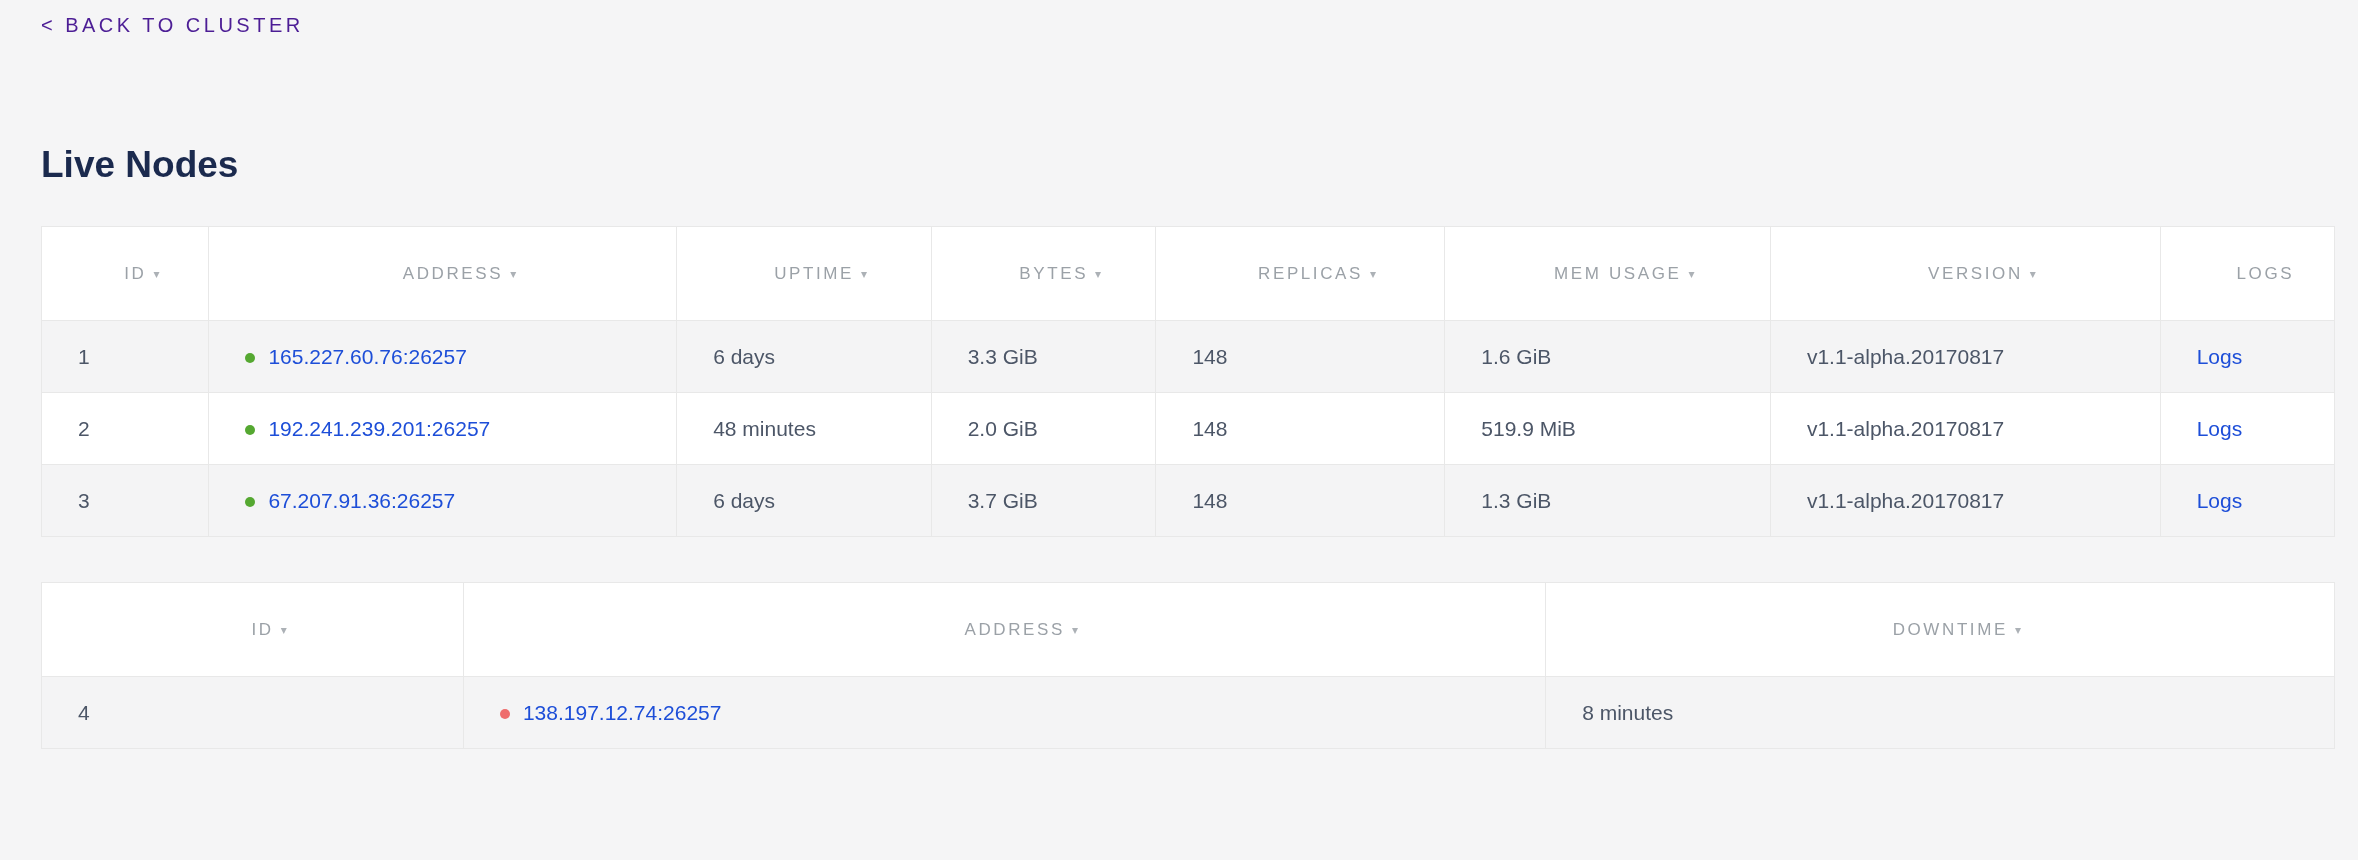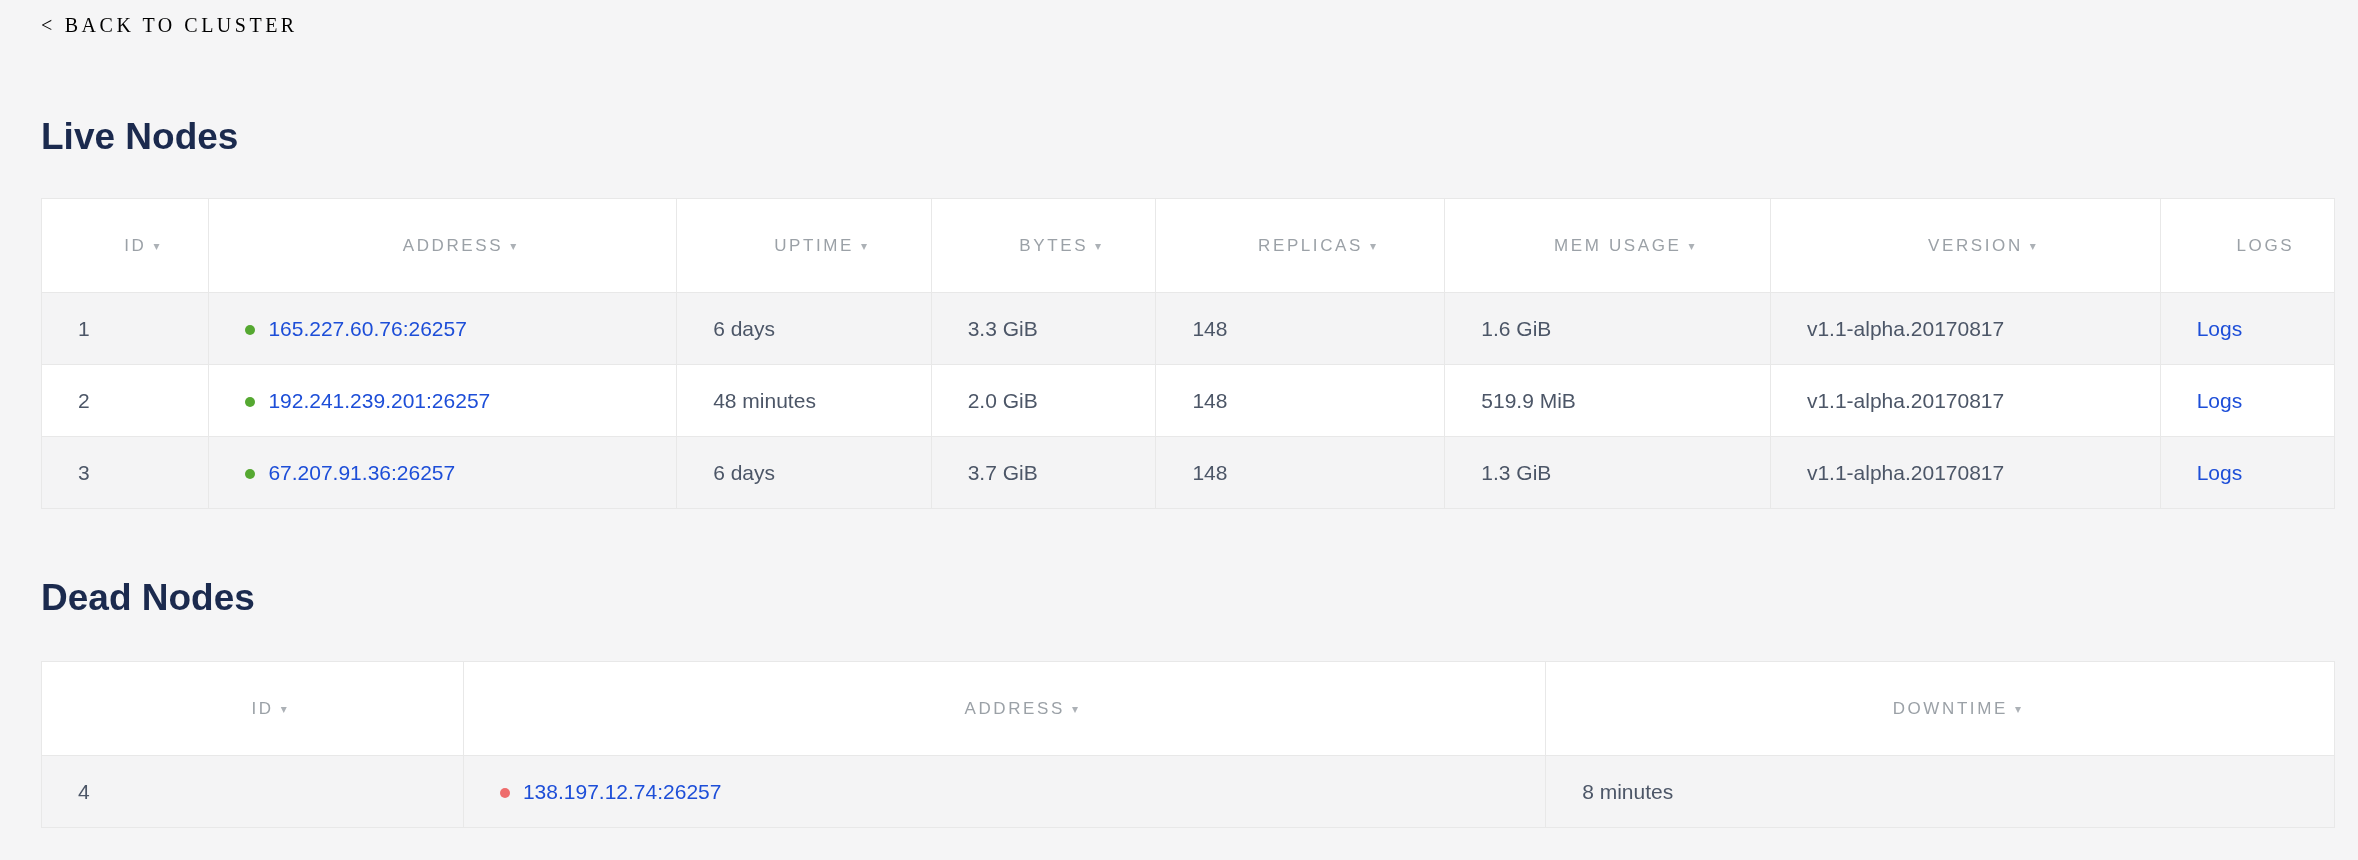--- a/index.html
+++ b/index.html
@@ -12,39 +12,38 @@
     width: 2358px;
     height: 860px;
     overflow: hidden;
     box-sizing: border-box;
   }
   .content {
     padding: 14px 23px 0 41px;
   }
   .back-link {
     display: inline-block;
-    color: #000000;
+    color: #4c1d95;
     font-size: 20px;
     line-height: 22px;
     letter-spacing: 3.5px;
     text-decoration: none;
     cursor: pointer;
-    font-family: Liberation Serif, serif;
   }
   .back-chevron {
     margin-right: 9px;
   }
   .section-title {
     margin: 0;
     color: #1b2a4e;
     font-size: 37px;
     line-height: 37px;
     font-weight: 700;
   }
-  #live-title  { margin-top: 82px; }
+  #live-title  { margin-top: 110px; }
   #dead-title  { margin-top: 70px; }
   table {
     border-collapse: collapse;
     width: 100%;
     background: #ffffff;
     border: 1px solid #e8e8e8;
     table-layout: fixed;
   }
   .live-table { margin-top: 43px; }
   .dead-table { margin-top: 45px; }
@@ -185,21 +184,20 @@
         <td>148</td>
         <td>1.3 GiB</td>
         <td>v1.1-alpha.20170817</td>
         <td>
           <a class="cell-link">Logs</a>
         </td>
       </tr>
     </tbody>
   </table>
 
-  <h1 class="section-title" id="dead-title">Dead Nodes</h1>
 
   <table class="dead-table">
     <colgroup>
       <col style="width:18.4%">
       <col style="width:47.2%">
       <col style="width:34.4%">
     </colgroup>
     <thead>
       <tr>
         <th class="th-sortable">

